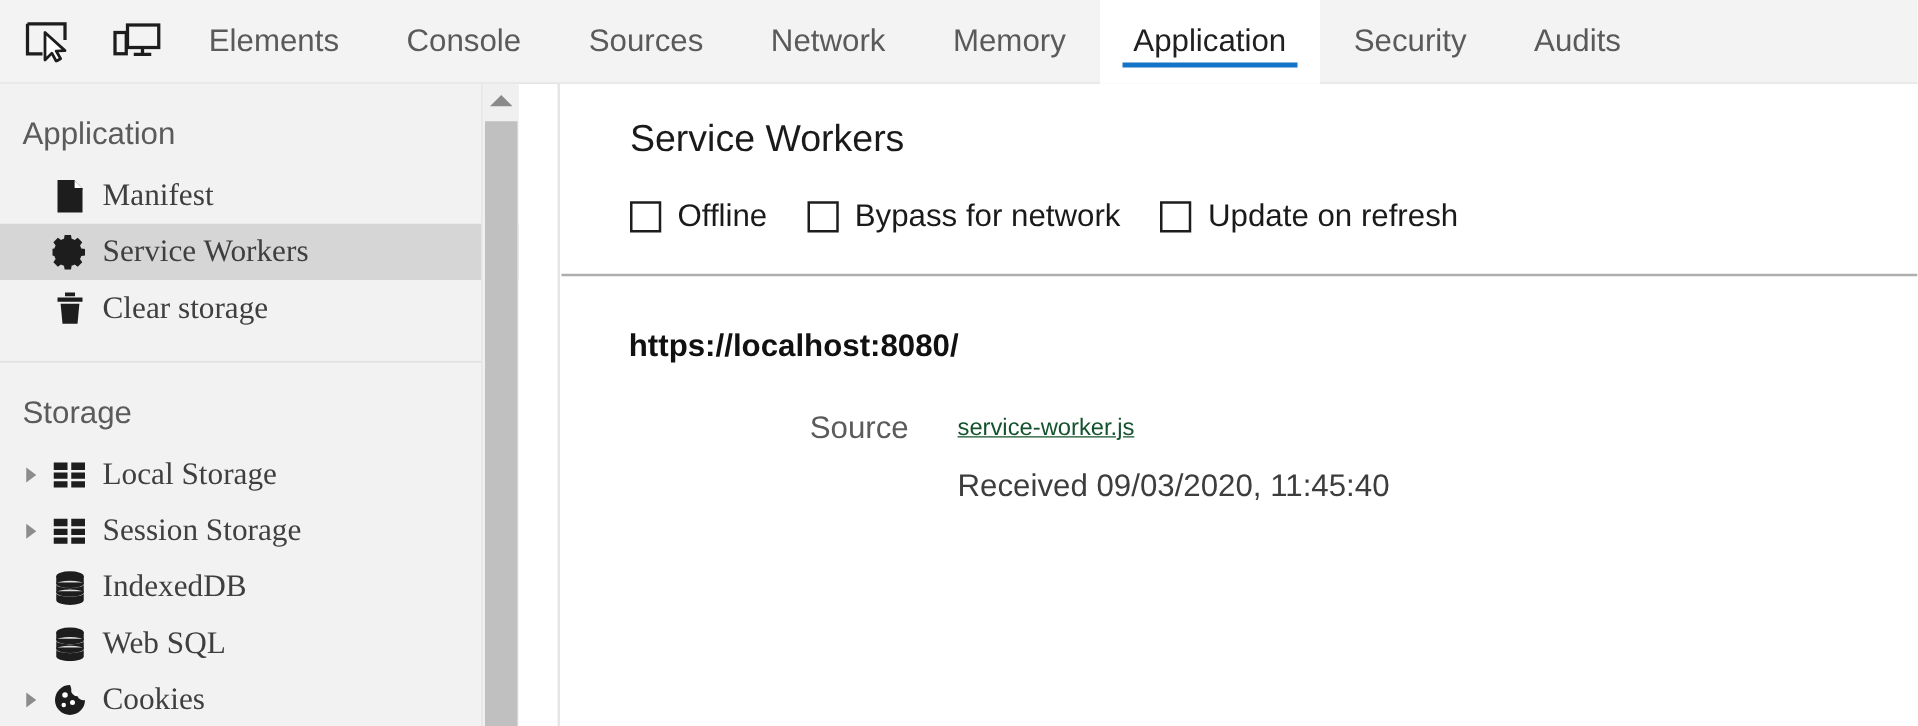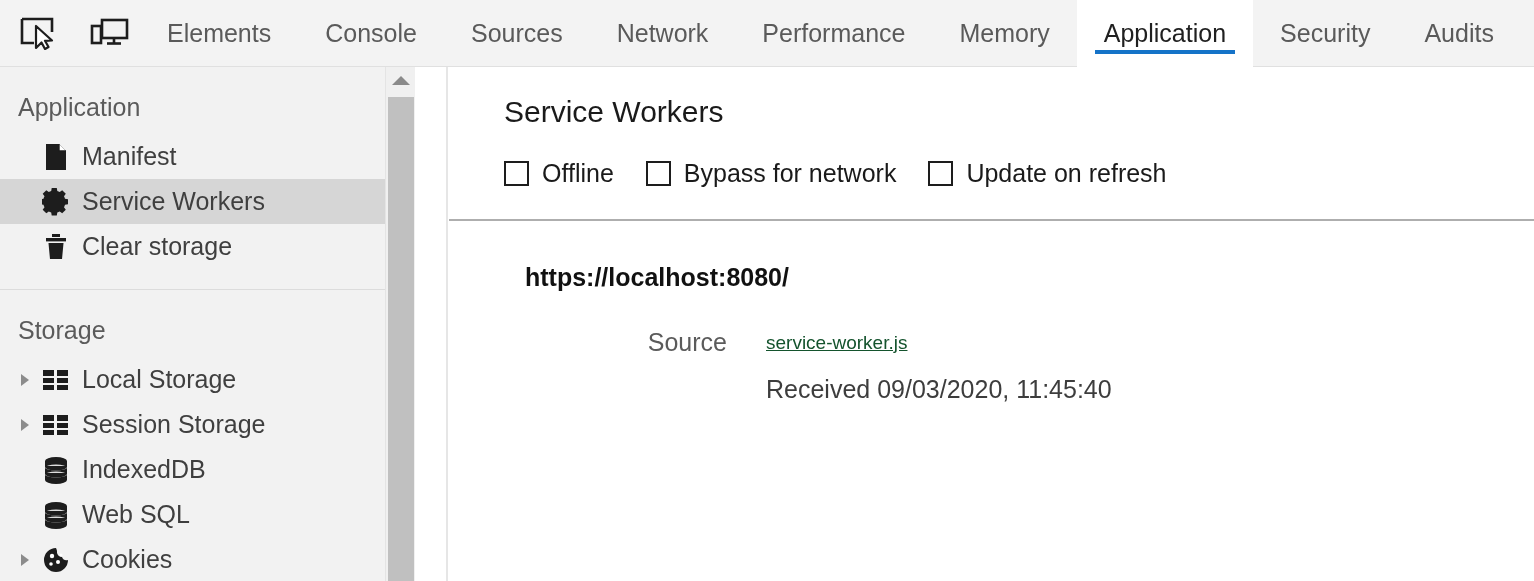--- a/index.html
+++ b/index.html
@@ -104,20 +104,21 @@
   }
   .side-item {
     display: flex;
     align-items: center;
     height: 45px;
     padding-left: 18px;
     font-size: 25px;
     color: #3f3f3f;
     cursor: pointer;
     white-space: nowrap;
+    font-family: Liberation Serif, serif;
   }
   .side-item.selected {
     background: #d6d6d6;
   }
   .side-item .twisty {
     width: 22px;
     flex: 0 0 22px;
     display: flex;
     align-items: center;
     justify-content: flex-start;
@@ -228,21 +229,21 @@
     width: 1085px;
   }
 
   .sw-body {
     padding: 44px 0 0 0;
   }
   .sw-origin {
     font-size: 25px;
     font-weight: bold;
     color: #111111;
-    padding-left: 76px;
+    padding-left: 54px;
     line-height: 1;
   }
   .sw-row {
     display: flex;
     align-items: center;
     margin-top: 40px;
   }
   .sw-row-label {
     width: 278px;
     flex: 0 0 278px;
@@ -314,23 +315,20 @@
         <span>Elements</span>
       </div>
       <div class="tab">
         <span>Console</span>
       </div>
       <div class="tab">
         <span>Sources</span>
       </div>
       <div class="tab">
         <span>Network</span>
-      </div>
-      <div class="tab">
-        <span>Performance</span>
       </div>
       <div class="tab">
         <span>Memory</span>
       </div>
       <div class="tab active">
         <span>Application</span>
       </div>
       <div class="tab">
         <span>Security</span>
       </div>

